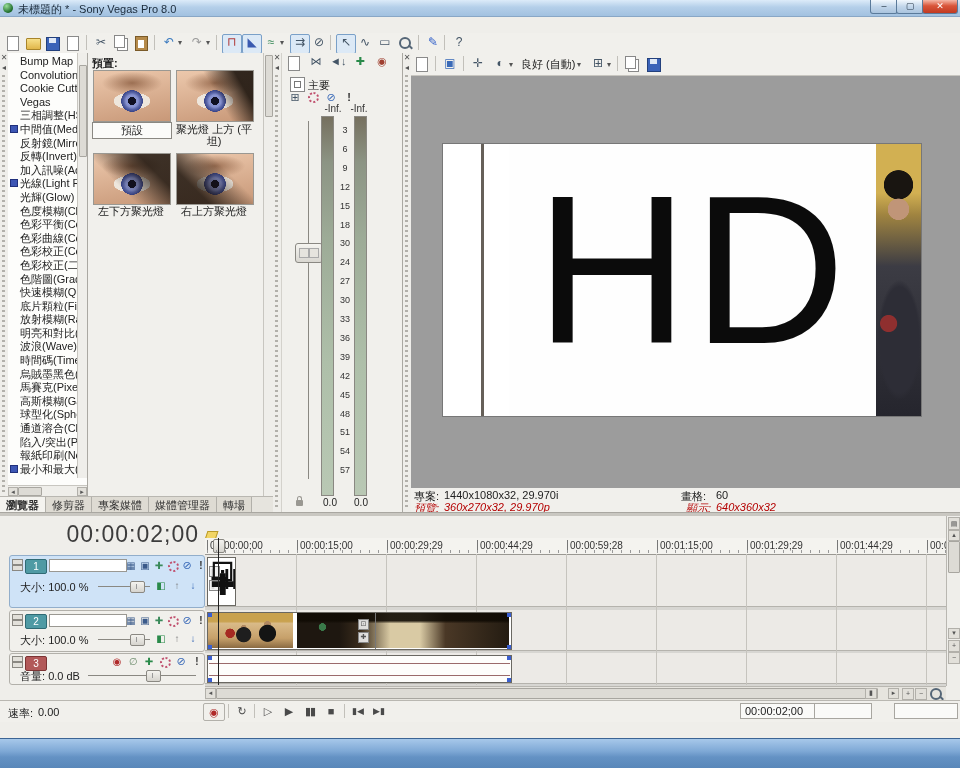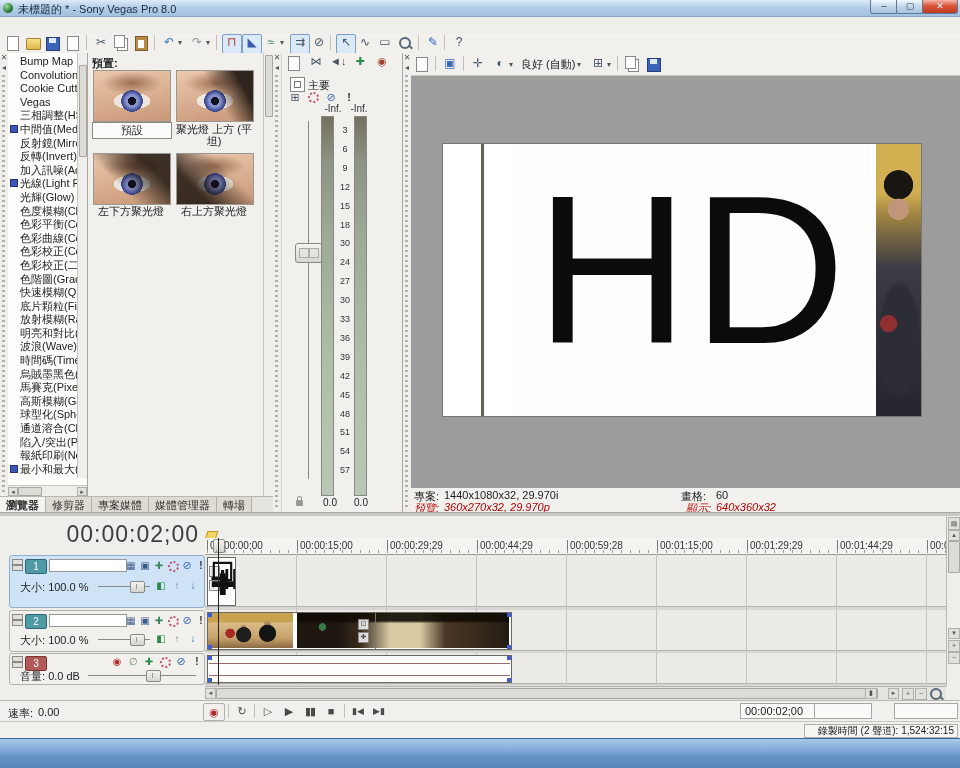--- a/index.html
+++ b/index.html
@@ -567,23 +567,20 @@
     <span class="trbtn" style="left:321px">■</span>
     <span class="trsep" style="left:344px"></span>
     <span class="trbtn" style="left:348px;font-size:9px">▮◀</span>
     <span class="trbtn" style="left:369px;font-size:9px">▶▮</span>
 
     <span class="tfield" style="left:740px;width:66px">00:00:02;00</span>
     <span class="tfield" style="left:814px;width:48px"></span>
     <span class="tfield" style="left:894px;width:54px"></span>
   </div>
 
-  <div id="statusline">
-    <div id="rec-box">錄製時間 (2 聲道): 1,524:32:15</div>
-  </div>
 
   <div id="taskbar">
     
     
     
     
     
     
 
     

